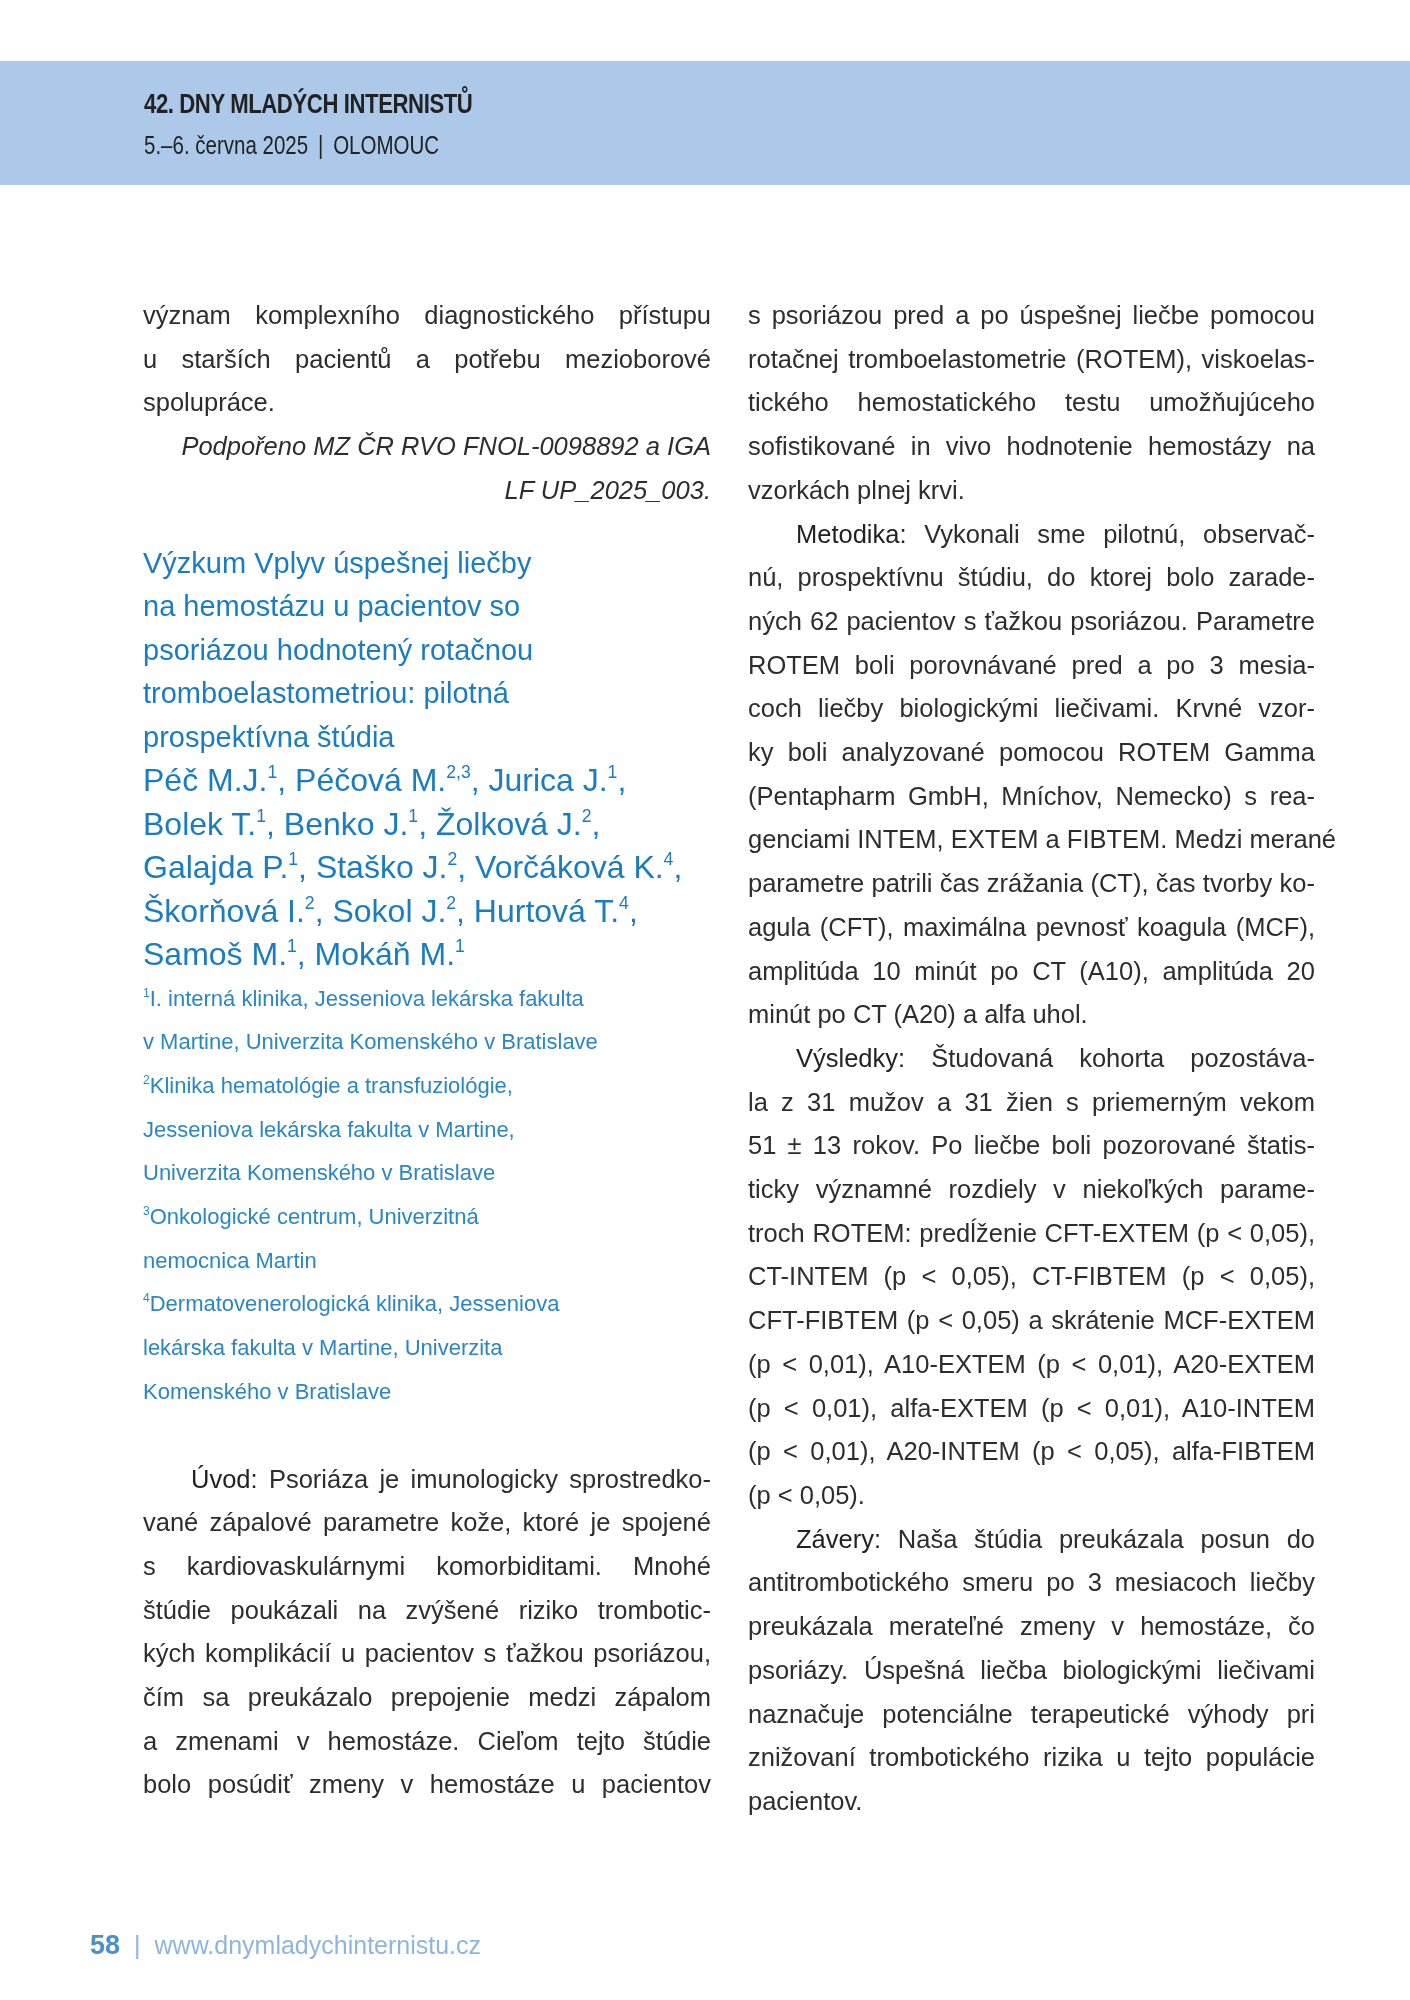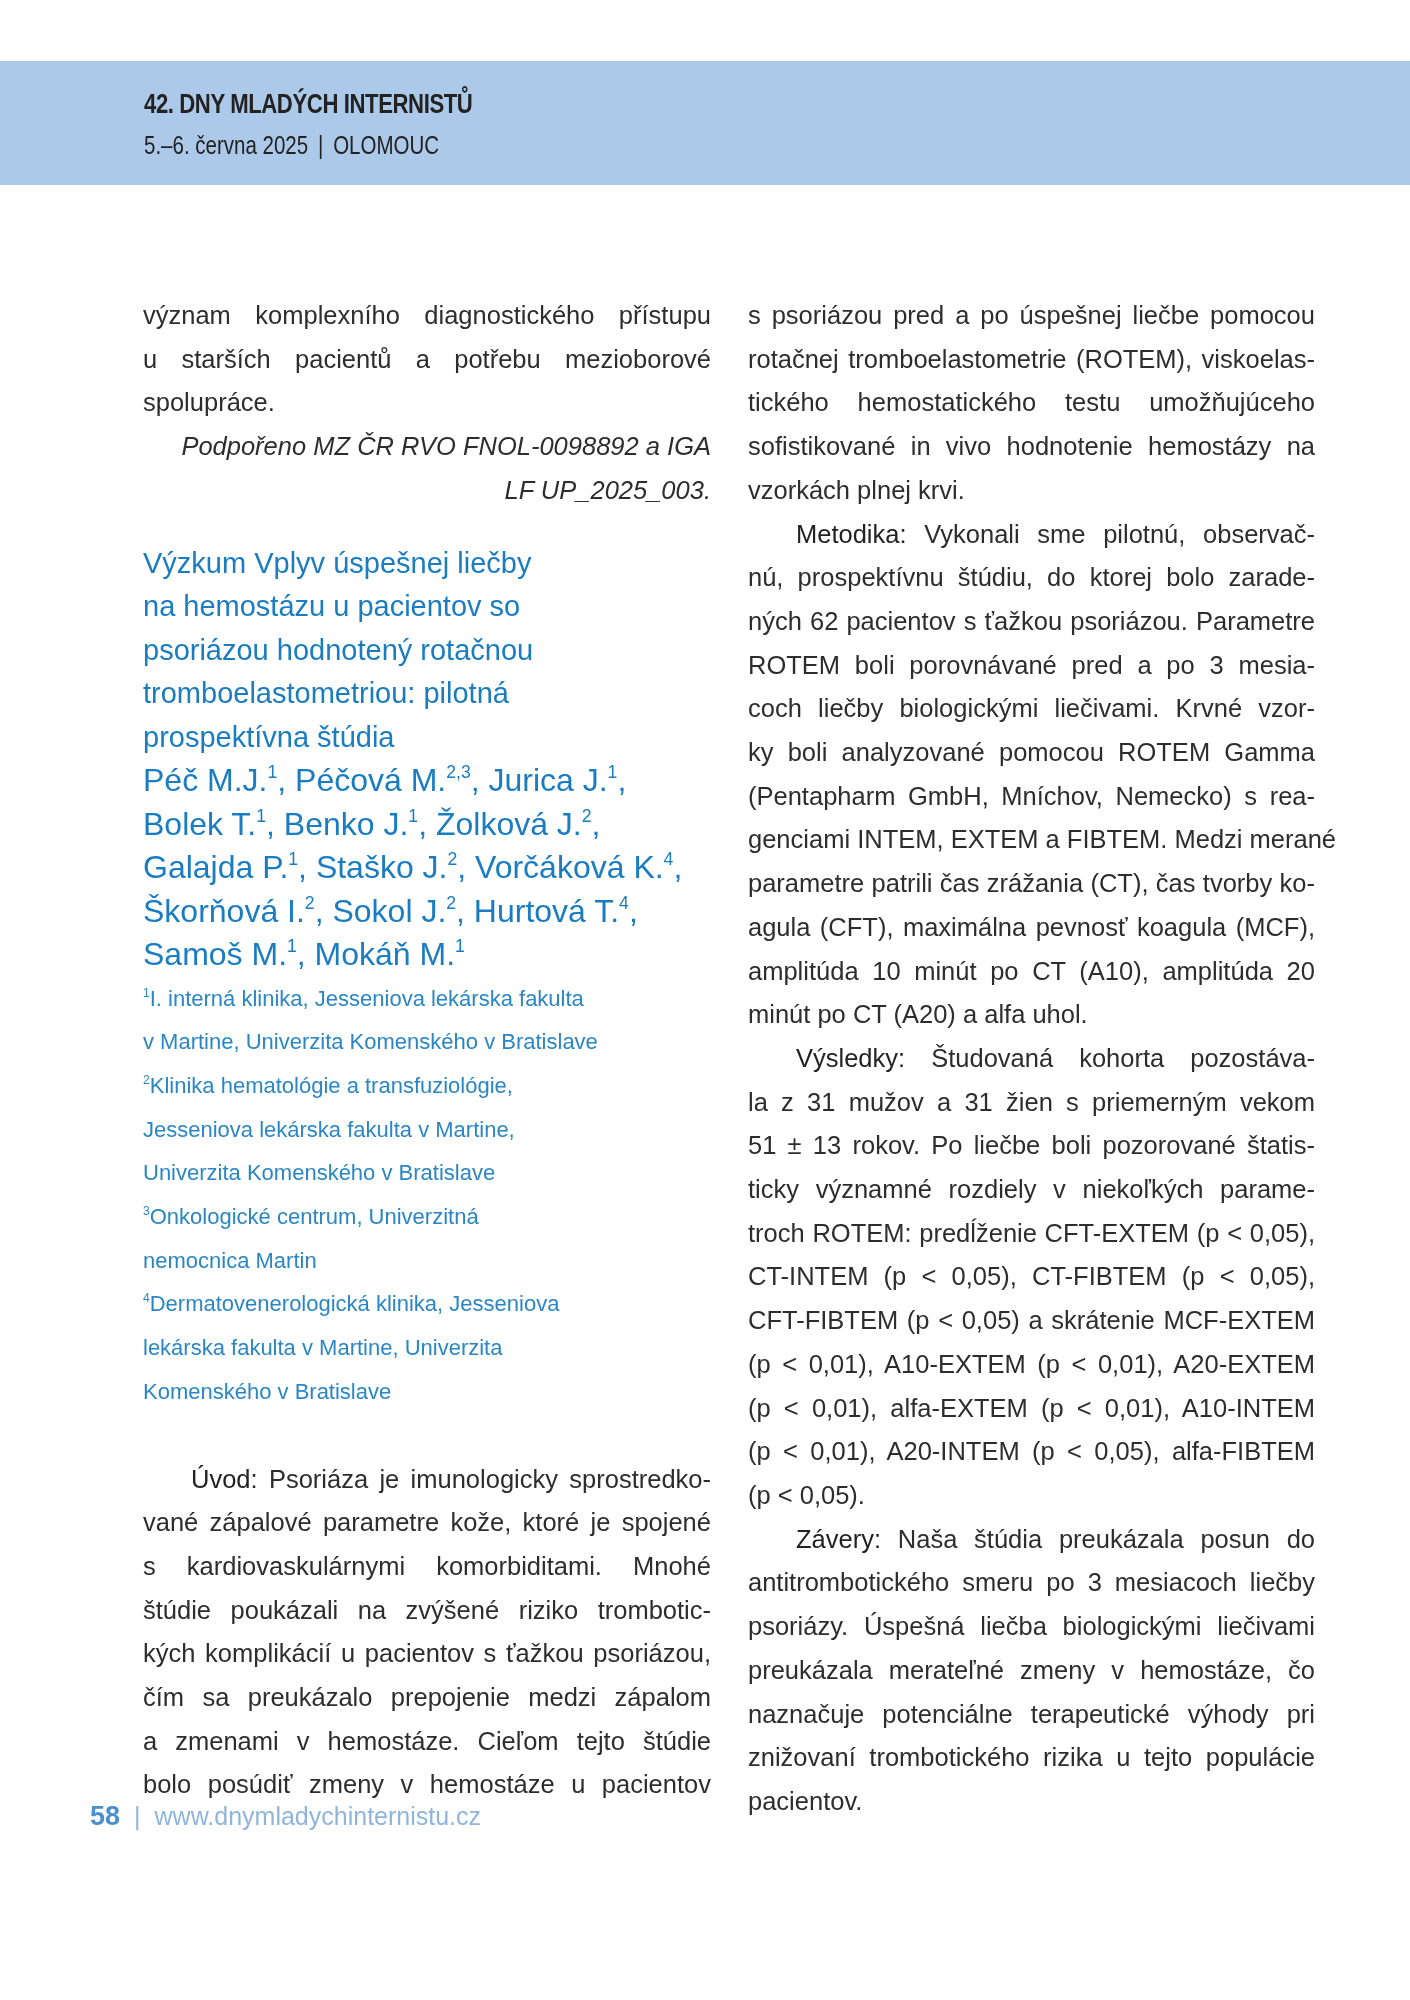--- a/index.html
+++ b/index.html
@@ -25,21 +25,21 @@
   .title-block { color: #1a7cc1; font-weight: normal; font-size: 29px; line-height: 43.5px;
                  margin-top: 29px; }
   .title-block .line { text-align-last: left; }
   .authors { color: #1a7cc1; font-size: 32px; line-height: 43.5px; }
   .authors .line { text-align-last: left; }
   .aff { color: #2a86c4; font-size: 22px; line-height: 43.7px; }
   .aff .line { text-align-last: left; }
   sup { font-size: 0.55em; vertical-align: 0.75em; line-height: 0; }
   .label { font-weight: normal; color: #222; }
   .gap { height: 44px; }
-  .footer { position: absolute; left: 90px; top: 1801px; font-size: 25px; white-space: nowrap; }
+  .footer { position: absolute; left: 90px; top: 1930px; font-size: 25px; white-space: nowrap; }
   .footer .pg { color: #4a90cc; font-weight: bold; font-size: 27px; }
   .footer .bar { color: #8fb5dc; margin: 0 14px; }
   .footer .url { color: #8fb5dc; }
 </style>
 </head>
 <body>
 
 <div class="header-band"></div>
 <div class="hdr-title">42. DNY MLADÝCH INTERNISTŮ</div>
 <div class="hdr-sub"><span>5.–6. června 2025</span><span class="sep">|</span><span>OLOMOUC</span></div>
@@ -130,22 +130,22 @@
     <span class="line">CFT-FIBTEM (p &lt; 0,05) a skrátenie MCF-EXTEM</span>
     <span class="line">(p &lt; 0,01), A10-EXTEM (p &lt; 0,01), A20-EXTEM</span>
     <span class="line">(p &lt; 0,01), alfa-EXTEM (p &lt; 0,01), A10-INTEM</span>
     <span class="line">(p &lt; 0,01), A20-INTEM (p &lt; 0,05), alfa-FIBTEM</span>
     <span class="line last">(p &lt; 0,05).</span>
   </div>
 
   <div>
     <span class="line indent"><span class="label">Závery:</span><span> Naša štúdia preukázala posun do</span></span>
     <span class="line">antitrombotického smeru po 3 mesiacoch liečby</span>
+    <span class="line">preukázala merateľné zmeny v hemostáze, čo</span>
     <span class="line">psoriázy. Úspešná liečba biologickými liečivami</span>
-    <span class="line">preukázala merateľné zmeny v hemostáze, čo</span>
     <span class="line">naznačuje potenciálne terapeutické výhody pri</span>
     <span class="line">znižovaní trombotického rizika u tejto populácie</span>
     <span class="line last">pacientov.</span>
   </div>
 </div>
 
 <div class="footer">
   <span class="pg">58</span><span class="bar">|</span><span class="url">www.dnymladychinternistu.cz</span>
 </div>
 

